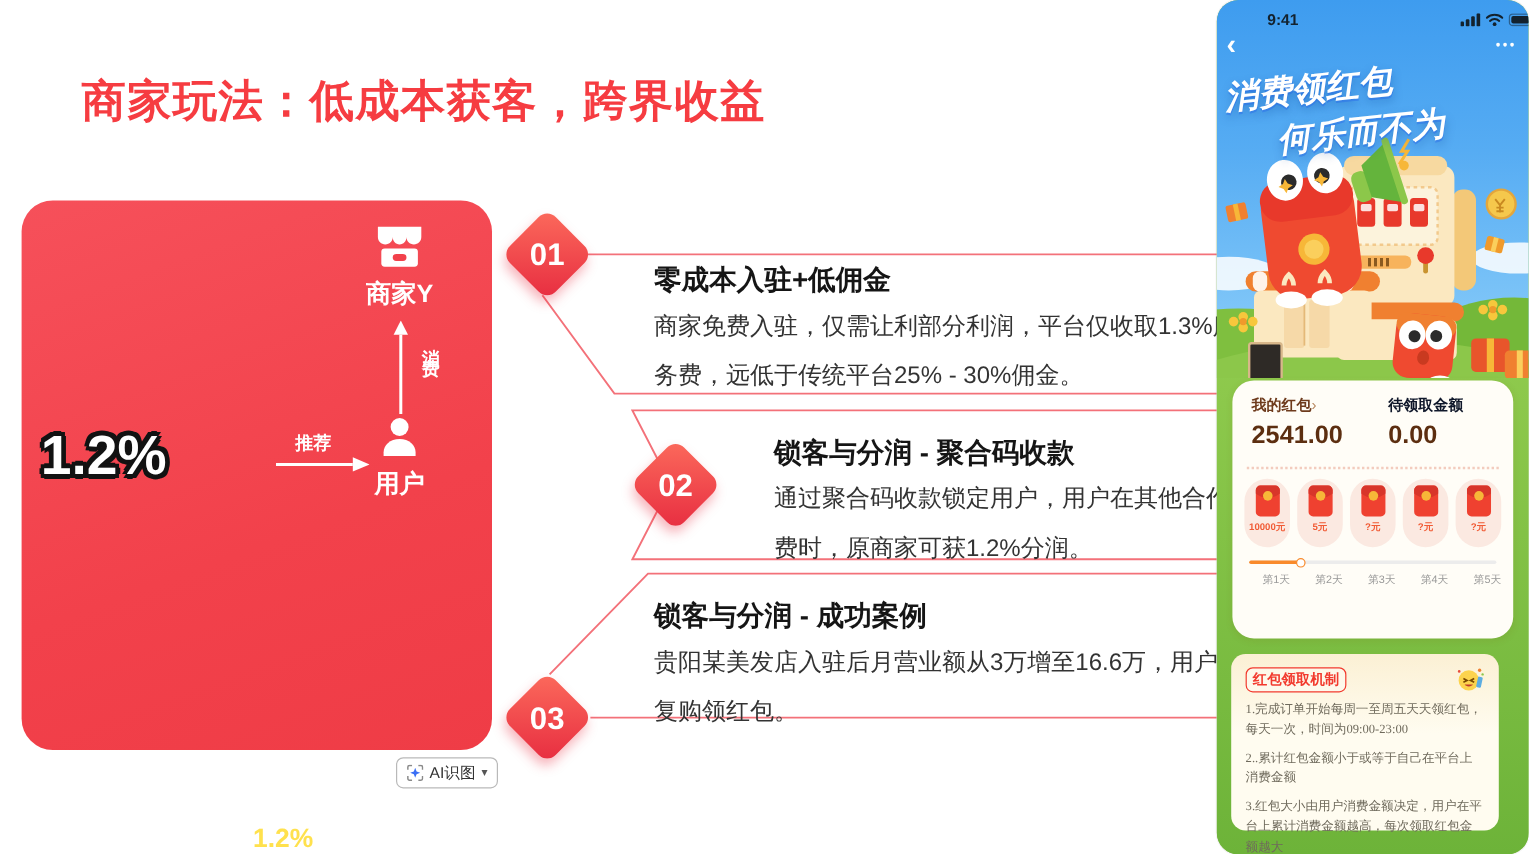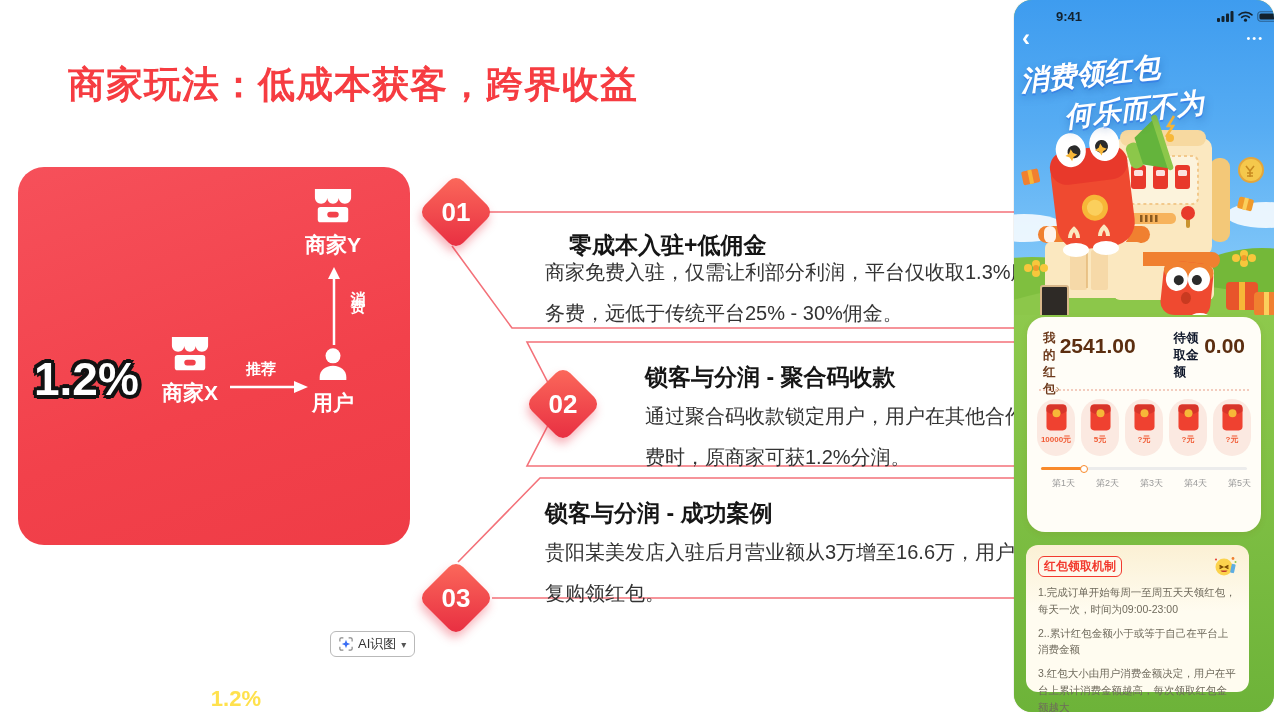--- a/index.html
+++ b/index.html
@@ -2,21 +2,21 @@
 <html><head>
 <meta charset="utf-8">
 <style>
   * { margin:0; padding:0; box-sizing:border-box; }
   html,body { width:1274px; height:712px; background:#fff; font-family:"Liberation Sans", sans-serif; overflow:hidden; }
   #stage { position:relative; width:1274px; height:712px; background:#fff; overflow:hidden; }
 
   
   .slide-title { position:absolute; left:68px; top:60px; font-size:37px; font-weight:900; color:#F63C41; letter-spacing:1px; }
 
-  .red-card { position:absolute; left:18px; top:167px; width:392px; height:378px; background:linear-gradient(160deg,#F6505A,#F2414B 60%,#EF3C46); border-radius:26px; }
+  .red-card { position:absolute; left:18px; top:167px; width:392px; height:458px; background:linear-gradient(160deg,#F6505A,#F2414B 60%,#EF3C46); border-radius:26px; }
 
   .big-rate { position:absolute; left:30px; top:352px; font-size:46px; font-weight:900; color:#fff;
     text-shadow:-3px -3px 0 #121212, 3px -3px 0 #121212, -3px 3px 0 #121212, 3px 3px 0 #121212, 0 4px 0 #121212, 4px 0 0 #121212, -4px 0 0 #121212, 0 -4px 0 #121212; }
 
   .node { position:absolute; display:flex; flex-direction:column; align-items:center; color:#fff; }
   .node .nlabel { font-size:21px; font-weight:800; margin-top:4px; }
   .flow-label { position:absolute; color:#fff; font-size:15px; font-weight:700; }
   .consume-vert { writing-mode:vertical-rl; letter-spacing:8px; }
 
   .card-text { position:absolute; left:40px; top:478px; width:330px; color:#fff; font-size:22px; font-weight:800; line-height:36px; }
@@ -50,21 +50,21 @@
   .nav-more { position:absolute; right:10px; top:32px; color:#fff; font-size:11px; letter-spacing:2px; cursor:pointer; }
 
   .hero { position:absolute; left:8px; top:50px; width:244px; transform:rotate(-6deg); color:#fff; font-style:italic; font-weight:900; }
   .hero .l1 { font-size:28px; text-shadow:0 2px 0 rgba(37,99,235,.4), 0 4px 8px rgba(0,60,140,.35); }
   .hero .l2 { font-size:28px; margin-left:40px; margin-top:2px; text-shadow:0 2px 0 rgba(37,99,235,.4), 0 4px 8px rgba(0,60,140,.35); }
 
   .scene { position:absolute; left:0; top:110px; width:260px; height:205px; }
 
   .wallet-card { position:absolute; left:13px; top:317px; width:234px; height:215px; background:#FFFDF7; border-radius:18px; box-shadow:0 2px 6px rgba(120,90,20,.12); }
   .wallet-row { position:absolute; left:16px; top:13px; width:202px; display:flex; }
-  .w-col { display:flex; flex-direction:row; }
+  .w-col { display:flex; flex-direction:column; }
   .w-label { font-size:12.5px; font-weight:700; color:#6E3B1D; }
   .w-chev { color:#B98A63; font-weight:400; }
   .w-value { font-size:21px; font-weight:800; color:#5C2E10; margin-top:4px; }
   .w-col.right { margin-left:38px; }
   .w-col.right .w-label { font-weight:700; color:#0f172a; }
   .wallet-divider { position:absolute; left:12px; top:72px; width:210px; border-top:2px dotted #F3CCBE; }
 
   .env-row { position:absolute; left:10px; top:82px; width:214px; display:flex; justify-content:space-between; }
   .env-pill { width:38px; height:57px; background:#FBE9E1; border-radius:19px; display:flex; flex-direction:column; align-items:center; padding-top:5px; cursor:pointer; }
   .env-amt { font-size:8px; font-weight:700; color:#F15B35; margin-top:3px; white-space:nowrap; }
@@ -74,21 +74,21 @@
   .prog-knob { position:absolute; left:calc(21% - 4px); top:-2.5px; width:8px; height:8px; border-radius:50%; background:#fff; border:1.5px solid #F98A2B; }
 
   .day-row { position:absolute; left:10px; top:160px; width:214px; display:flex; justify-content:space-between; }
   .day-cell { width:38px; text-align:right; font-size:9px; color:#999; }
 
   .claim-btn { position:absolute; left:24px; top:177px; width:186px; height:34px; border-radius:17px;
     background:linear-gradient(180deg,#FF9D4F,#F86A1A); display:flex; align-items:center; justify-content:center;
     color:#fff; font-size:15px; font-weight:800; letter-spacing:3px; box-shadow:0 3px 6px rgba(248,106,26,.35); cursor:pointer; }
 
   .rules-card { position:absolute; left:12px; top:545px; width:223px; height:147px; border-radius:12px;
-    background:linear-gradient(180deg,#FBF0D4,#FFFCF0 45%); padding:10px 12px; }
+    background:linear-gradient(180deg,#FBF0D4,#FFFCF0 45%); padding:10px 12px;font-family:Liberation Serif, serif; }
   .rules-head { display:flex; align-items:center; justify-content:space-between; }
   .rules-tag { display:inline-block; border:1.5px solid #F23A2E; border-radius:6px; padding:1px 5px;
     color:#F23A2E; font-size:12px; font-weight:800; background:rgba(255,255,255,.4); }
   .rule { font-size:10.5px; color:#6F6A5C; line-height:1.6; margin-top:7px; }
 </style>
 </head>
 <body>
 
 <div id="stage">
 
@@ -122,28 +122,20 @@
     <div class="flow-label consume-vert" style="left:330px; top:112px;">消费</div>
 
     <div class="node" style="left:288px; top:178px; width:54px;">
       <svg width="40" height="40" viewBox="0 0 48 48">
         <circle cx="24" cy="13" r="9" fill="#fff"></circle>
         <path fill="#fff" d="M24 25c-9.5 0-16 6-16 13.5V42h32v-3.5C40 31 33.5 25 24 25z"></path>
       </svg>
       <div class="nlabel">用户</div>
     </div>
 
-    <div class="node" style="left:140px; top:168px; width:64px;">
-      <svg width="46" height="40" viewBox="0 0 48 42">
-        <path fill="#fff" d="M5 2h38v9c0 3.6-2.9 6.5-6.5 6.5S30 14.6 30 11c0 3.6-2.6 6.5-6 6.5S18 14.6 18 11c0 3.6-2.9 6.5-6.5 6.5S5 14.6 5 11V2z"></path>
-        <rect x="8" y="21" width="32" height="16" rx="3" fill="#fff"></rect>
-        <rect x="18" y="26" width="12" height="6" rx="3" fill="#F2414B"></rect>
-      </svg>
-      <div class="nlabel">商家X</div>
-    </div>
 
     <div class="flow-label" style="left:228px; top:193px;">推荐</div>
     <svg style="position:absolute; left:212px; top:212px;" width="78" height="16">
       <line x1="0" y1="8" x2="64" y2="8" stroke="#fff" stroke-width="2.5"></line>
       <polygon points="78,8 64,2 64,14" fill="#fff"></polygon>
     </svg>
 
     <div class="big-rate" style="position:absolute; left:16px; top:185px;">1.2%</div>
 
     <div class="card-text">
@@ -157,21 +149,21 @@
   <div class="diamond" style="left:429px; top:185px;">
       <span>01</span>
     </div>
   <div class="diamond" style="left:536px; top:377px;">
       <span>02</span>
     </div>
   <div class="diamond" style="left:429px; top:571px;">
       <span>03</span>
     </div>
 
-  <div class="item-title" style="left:569px; top:218px;margin-top:12px;">零成本入驻+低佣金</div>
+  <div class="item-title" style="left:545px; top:218px;">零成本入驻+低佣金</div>
   <div class="item-body" style="left:545px; top:252px; width:492px;">商家免费入驻，仅需让利部分利润，平台仅收取1.3%服务费，远低于传统平台25% - 30%佣金。</div>
 
   <div class="item-title" style="left:645px; top:362px;">锁客与分润 - 聚合码收款</div>
   <div class="item-body" style="left:645px; top:396px; width:432px;">通过聚合码收款锁定用户，用户在其他合作店消费时，原商家可获1.2%分润。</div>
 
   <div class="item-title" style="left:545px; top:498px;">锁客与分润 - 成功案例</div>
   <div class="item-body" style="left:545px; top:532px; width:512px;">贵阳某美发店入驻后月营业额从3万增至16.6万，用户主动复购领红包。</div>
 
   <div class="ai-btn">
     <svg width="14" height="14" viewBox="0 0 16 16">

